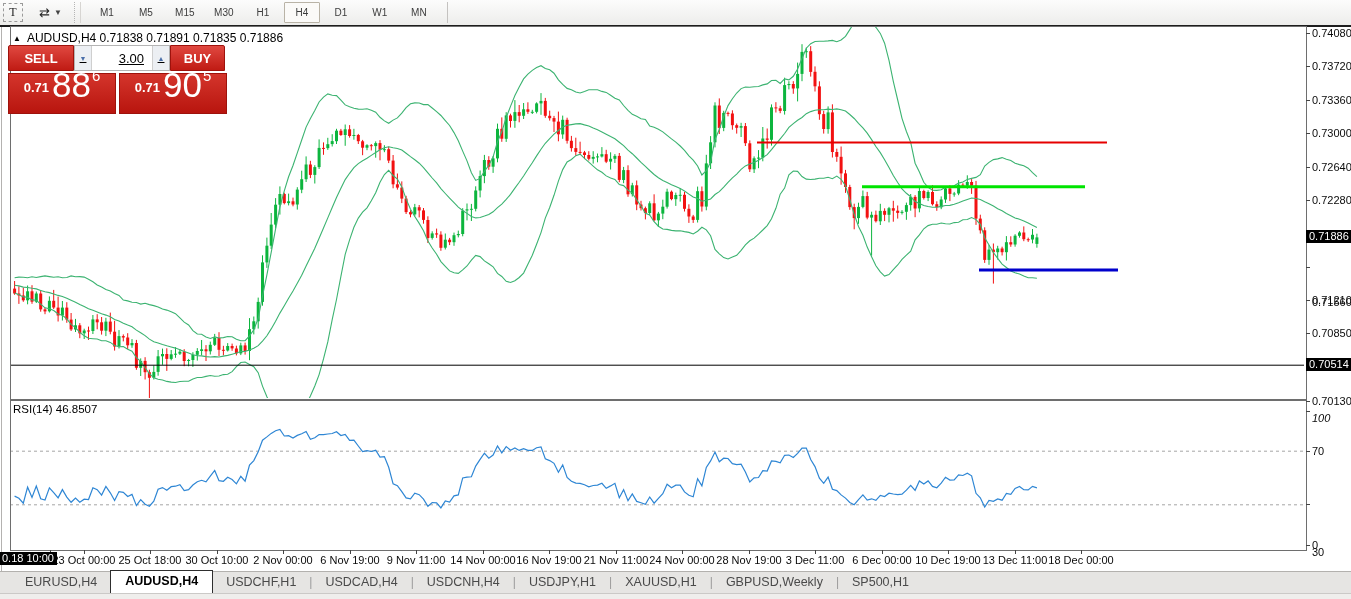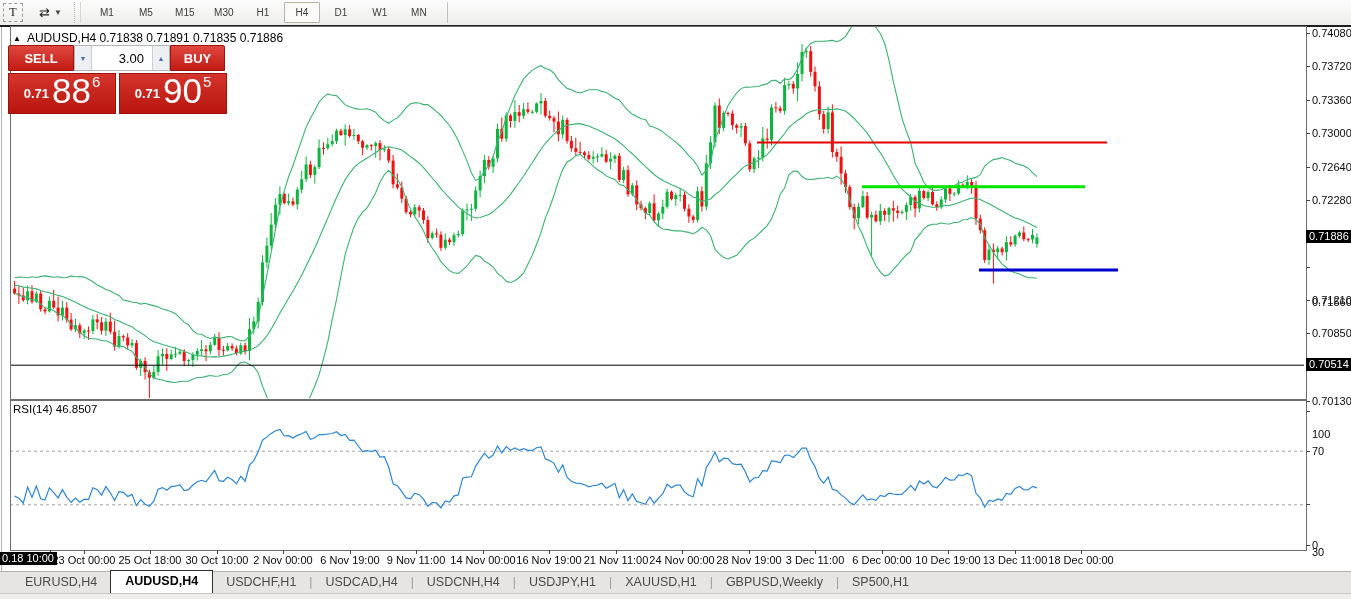--- a/index.html
+++ b/index.html
@@ -32,30 +32,30 @@
   .ttick{position:absolute;top:550px;width:1px;height:4px;background:#444;}
   .tbadge{position:absolute;top:552px;background:#000;color:#fff;font-size:11px;padding:0 3px 1px 2px;white-space:nowrap;}
   .rsi-label{position:absolute;left:13px;top:403px;font-size:11.5px;color:#000;}
   
   .trade{position:absolute;left:8px;top:45px;width:219px;}
   .trow1{display:flex;height:26px;}
   .btn-red{background:linear-gradient(#e04840,#c01b14);color:#fff;font-size:13px;display:flex;
            align-items:center;justify-content:center;border:1px solid #9e120c;font-weight:bold;}
   .sellbtn{width:64px;border-radius:2px 0 0 0;}
   .buybtn{width:53px;border-radius:0 2px 0 0;}
-  .volbox{width:94px;background:#fff;border:1px solid #b4b4b4;display:flex;align-items:stretch;margin:0;}
+  .volbox{width:94px;background:#fff;border:1px solid #b4b4b4;display:flex;align-items:stretch;margin:0;text-decoration:underline;}
   .spin{width:16px;display:flex;align-items:center;justify-content:center;background:#eceff3;
         color:#4a6ea9;font-size:7px;border:0;cursor:default;}
   .spin.left{border-right:1px solid #cfcfcf;}
   .spin.right{border-left:1px solid #cfcfcf;}
   .volinput{flex:1;border:0;outline:0;font-size:13px;text-align:right;padding-right:8px;width:40px;
             font-family:"Liberation Sans",sans-serif;color:#000;}
   .trow2{display:flex;margin-top:2px;height:41px;gap:3px;}
   .quote{flex:1;background:linear-gradient(#d4352c,#b8150e);color:#fff;display:flex;align-items:flex-end;
-         justify-content:center;padding-bottom:7px;border:1px solid #9e120c;}
+         justify-content:center;padding-bottom:13px;border:1px solid #9e120c;}
   .q-pre{font-size:13px;font-weight:bold;margin-right:3px;margin-bottom:5px;}
   .q-big{font-size:35px;line-height:30px;font-weight:400;}
   .q-sup{font-size:15px;margin-bottom:16px;margin-left:1px;}
   
   .tabbar{position:absolute;left:0;top:571px;width:1351px;height:22px;background:#e6e5e3;
           border-top:1px solid #b3b1ae;display:flex;align-items:flex-end;padding-left:12px;box-sizing:border-box;}
   .tab{font-size:12.5px;color:#4a4a4a;padding:3px 13px 4px 13px;cursor:default;white-space:nowrap;}
   .tab.active{background:#fff;border:1px solid #2e2e2e;border-bottom:none;font-weight:bold;color:#000;
               padding:3px 14px 5px 14px;}
   .tabsep{color:#9b9b9b;font-size:12px;padding-bottom:4px;}
@@ -414,21 +414,21 @@
       <div class="plabel" style="top: 261.275px; margin-top: 35px;">0.71560</div>
       <div class="ptick" style="top: 267.275px;"></div>
       <div class="plabel" style="top: 293.882px;">0.71210</div>
       <div class="ptick" style="top: 299.882px;"></div>
       <div class="plabel" style="top: 327.422px;">0.70850</div>
       <div class="ptick" style="top: 333.422px;"></div>
       <div class="plabel" style="top: 394.5px;">0.70130</div>
       <div class="ptick" style="top: 400.5px;"></div>
       <div class="pbadge" style="top: 229.903px;">0.71886</div>
       <div class="pbadge" style="top: 357.725px;">0.70514</div>
-      <div class="plabel" style="top: 428px;">100</div>
+      <div class="plabel" style="top: 412px; font-style: italic;">100</div>
       <div class="ptick" style="top: 410.5px;"></div>
       <div class="plabel" style="top: 444.7px;">70</div>
       <div class="ptick" style="top: 450.7px;"></div>
       <div class="plabel" style="top: 498.3px; margin-top: 48px;">30</div>
       <div class="ptick" style="top: 504.3px;"></div>
       <div class="plabel" style="top: 538.5px;">0</div>
       <div class="ptick" style="top: 544.5px;"></div>
     </div>
   <div id="time-axis">
       <div class="tlabel" style="left: 50px;">18</div>

